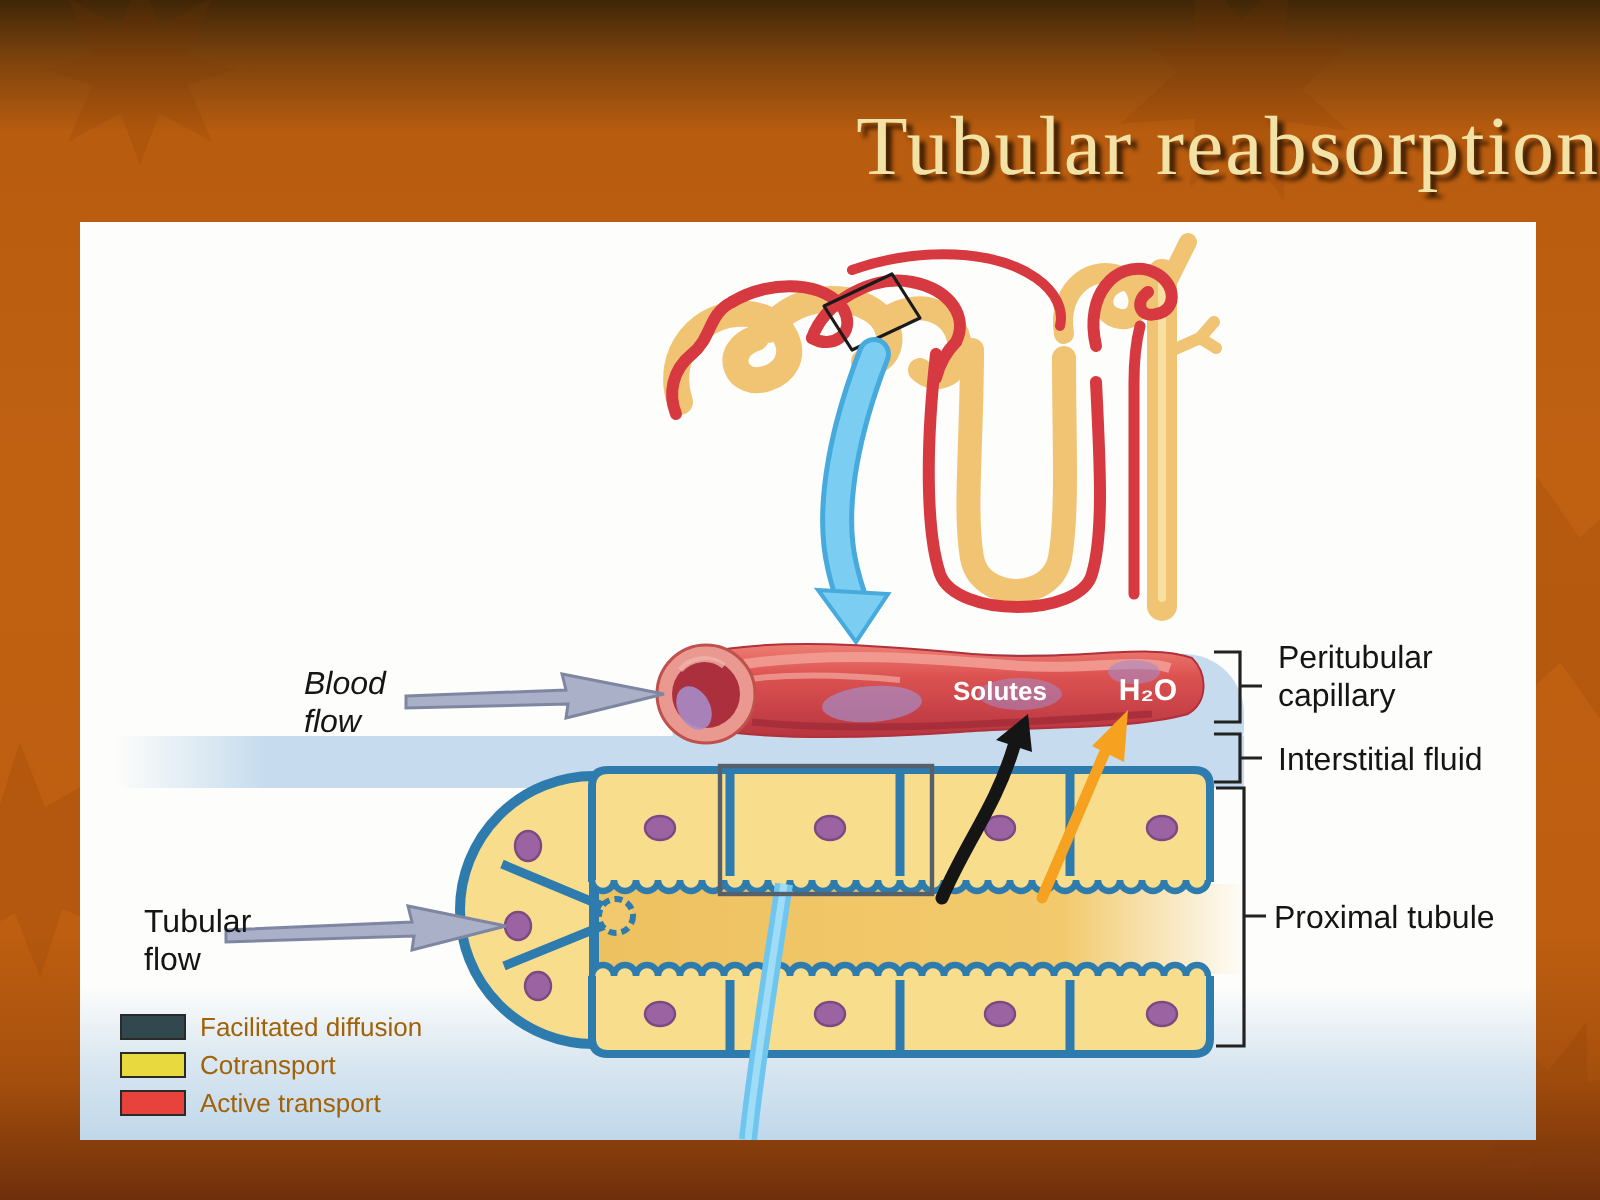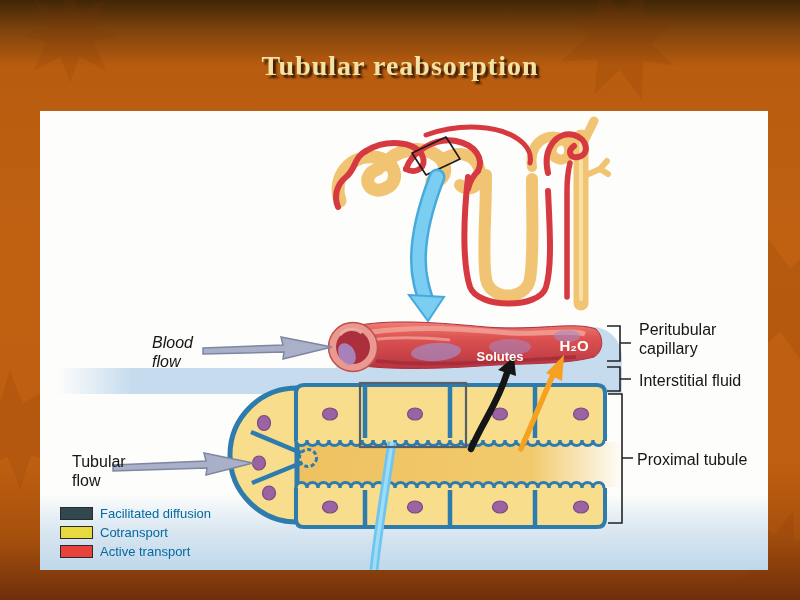--- a/index.html
+++ b/index.html
@@ -3,35 +3,35 @@
 <meta charset="utf-8">
 <style>
   html,body{margin:0;padding:0;background:#333;}
   .slide{
     position:relative;width:800px;height:600px;overflow:hidden;
     background:linear-gradient(180deg,#3f2607 0%,#7e430d 5%,#b85c0f 11%,#c06112 40%,#bd5e10 78%,#a54f0d 90%,#6e2f0b 100%);
     font-family:"Liberation Sans",sans-serif;
   }
   .leaf{position:absolute;opacity:0.14;fill:#7c3507;}
   .title{
-    position:absolute;left:0;top:50px;width:100%;text-align:center;
-    font-family:"Liberation Serif",serif;font-weight:bold;font-size:28px;
+    position:absolute;left:0;top:50px;width:100%;text-align:right;
+    font-family:"Liberation Serif",serif;font-weight:normal;font-size:42px;
     color:#f3e2a6;text-shadow:3px 3px 2px rgba(42,20,2,0.85);letter-spacing:1px;
   }
   .panel{
     position:absolute;left:40px;top:111px;width:728px;height:459px;
     background:#fdfdfb;
   }
   .panel svg.art{position:absolute;left:0;top:0;}
   .lbl{position:absolute;font-size:16px;line-height:1.18;color:#151515;}
   .wlbl{position:absolute;font-size:13px;font-weight:bold;color:#ffffff;text-align:center;}
   .legend{position:absolute;left:20px;top:395px;display:flex;flex-direction:column;gap:4px;}
   .legend-row{display:flex;align-items:center;height:15px;}
   .legend-swatch{width:33px;height:13px;border:1.5px solid #2a2a2a;box-sizing:border-box;}
-  .legend-label{margin-left:7px;font-size:13px;color:#0369a1;}
+  .legend-label{margin-left:7px;font-size:13px;color:#a16207;}
 </style>
 </head>
 <body>
 
 <div class="slide">
 
   <svg class="leaf" width="800" height="600" viewBox="0 0 800 600" style="left:0;top:0;">
     <g transform="translate(70,35) scale(1.2)">
         <path d="M0,-40 L8,-18 L30,-30 L20,-6 L40,0 L20,6 L30,30 L8,18 L0,40 L-8,18 L-30,30 L-20,6 L-40,0 L-20,-6 L-30,-30 L-8,-18 Z"></path>
       </g>
@@ -182,21 +182,21 @@
 
       <g fill="none" stroke="#222" stroke-width="1.6">
         <path d="M 567,215 L 580,215 L 580,250 L 567,250 M 580,232 L 591,232"></path>
         <path d="M 567,256 L 580,256 L 580,280 L 567,280 M 580,268 L 591,268"></path>
         <path d="M 568,283 L 582,283 L 582,412 L 568,412 M 582,347 L 593,347"></path>
       </g>
     </svg>
 
     <div class="lbl" style="left:112px;top:223px;width:46px;font-style:italic;">Blood flow</div>
     <div class="lbl" style="left:32px;top:342px;width:52px;">Tubular flow</div>
-    <div class="wlbl" style="left:424px;top:238px;width:72px;">Solutes</div>
+    <div class="wlbl" style="left:424px;top:227px;width:72px;">Solutes</div>
     <div class="wlbl" style="left:510px;top:226px;width:48px;font-size:15px;text-align:center;">H₂O</div>
     <div class="lbl" style="left:599px;top:210px;width:100px;">Peritubular capillary</div>
     <div class="lbl" style="left:597px;top:340px;width:130px;">Proximal tubule</div>
     <div class="lbl" style="left:599px;top:261px;width:130px;">Interstitial fluid</div>
 
     <div class="legend">
       <div class="legend-row">
         <span class="legend-swatch" style="background: rgb(49, 73, 78);"></span>
         <span class="legend-label">Facilitated diffusion</span>
       </div>

